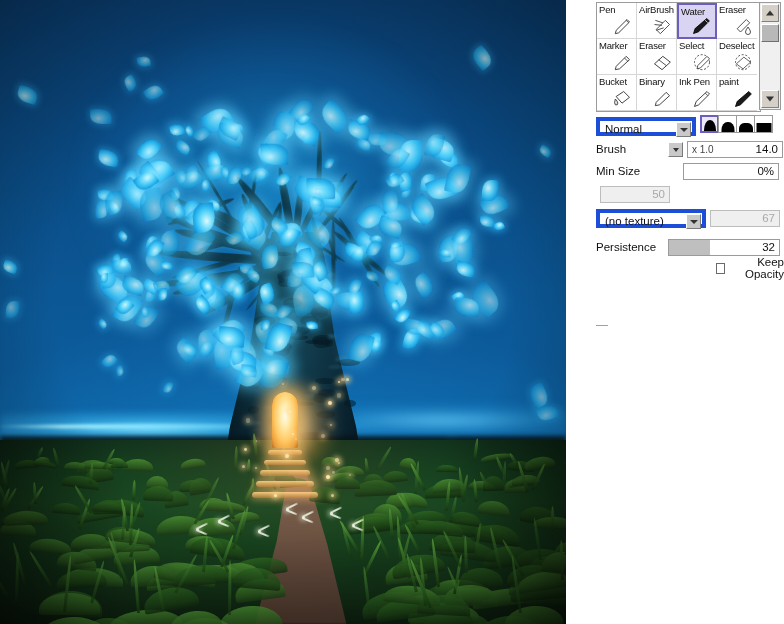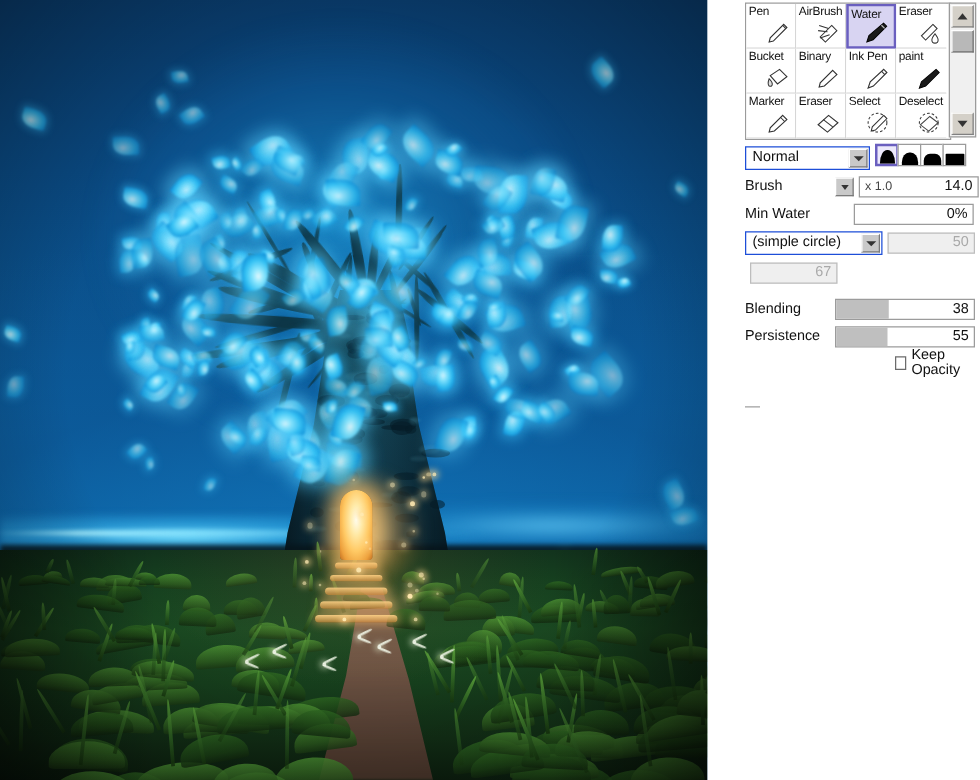--- a/index.html
+++ b/index.html
@@ -131,38 +131,38 @@
   #settings{position:absolute;left:30px;top:115px;width:188px;}
   .row{display:flex;align-items:center;height:20px;margin-bottom:2px;}
   .rlabel{width:72px;font-size:11.5px;color:#111;}
   .field{position:relative;box-sizing:border-box;height:17px;border:1px solid #9b9b9b;background:#fff;}
   .fval{position:absolute;right:4px;top:1px;font-size:11.5px;color:#111;}
   .fmul{position:absolute;left:4px;top:2px;font-size:10px;color:#444;}
   .fbar{position:absolute;left:0;top:0;height:100%;background:#bfbfbf;}
   .field.dis{background:#efefef;border-color:#bdbdbd;}
   .field.dis .fval{color:#a9a9a9;}
   .field.dis .fbar{background:#dcdcdc;}
-  .combo{position:relative;box-sizing:border-box;height:19px;border:1px solid #1d4ed8;background:#fff;}
+  .combo{position:relative;box-sizing:border-box;height:19px;border:4px solid #1d4ed8;background:#fff;}
   .combo-txt{position:absolute;left:5px;top:2px;font-size:11.5px;color:#111;}
   .combo-btn{position:absolute;right:1px;top:1px;width:15px;height:15px;background:#c9c9c9;
       border:1px solid #fff;border-right-color:#7a7a7a;border-bottom-color:#7a7a7a;box-sizing:border-box;}
   .combo-btn::after{content:"";position:absolute;left:50%;top:55%;transform:translate(-50%,-50%);
       border-left:4px solid transparent;border-right:4px solid transparent;border-top:4px solid #333;}
   .mini-btn{width:15px;height:15px;background:#c9c9c9;border:1px solid #fff;
       border-right-color:#7a7a7a;border-bottom-color:#7a7a7a;box-sizing:border-box;position:relative;}
   .mini-btn::after{content:"";position:absolute;left:50%;top:55%;transform:translate(-50%,-50%);
       border-left:3px solid transparent;border-right:3px solid transparent;border-top:4px solid #333;}
 
   #shapes{position:absolute;left:104px;top:0;display:flex;border:0;}
   .shape{width:19px;height:18px;box-sizing:border-box;border:1px solid #9b9b9b;margin-right:-1px;
       background:#fff;position:relative;overflow:hidden;}
   .shape.sel{border:2px solid #6a5fbf;background:#ece9fb;}
   .shape i{position:absolute;left:50%;bottom:0;transform:translateX(-50%);background:#000;display:block;}
 
-  .ckrow{display:flex;align-items:center;height:18px;margin-left:120px;}
+  .ckrow{display:flex;align-items:center;height:18px;margin-left:120px;text-align:right;}
   .ckbox{width:11px;height:11px;border:1px solid #6b6b6b;background:#fff;box-sizing:border-box;margin-right:4px;}
   .cklbl{font-size:11.5px;color:#111;}
   #divider{position:absolute;left:30px;top:325px;width:12px;height:1px;background:#a0a0a0;}
 </style>
 </head>
 <body>
 
 <div id="app">
 
   <div id="canvas-area">
@@ -924,20 +924,50 @@
           <div class="tool-cell">
             <span class="tool-lbl">Eraser</span>
             <svg class="tool-ico" viewBox="0 0 24 24">
               <path d="M16 3 L20 7 L9 18 L5 14 Z" fill="#fff" stroke="#333" stroke-width="1"></path>
               <path d="M18 12 Q21 16 21 18 Q21 21 18 21 Q15 21 15 18 Q15 16 18 12 Z" fill="#fff" stroke="#333" stroke-width="1"></path>
             </svg>
           </div>
         </div>
         <div class="tool-row">
           <div class="tool-cell">
+            <span class="tool-lbl">Marker</span>
+            <svg class="tool-ico" viewBox="0 0 24 24">
+              <path d="M17 4 L21 8 L9 19 L4 20 L5 16 Z" fill="#fff" stroke="#333" stroke-width="1.1"></path>
+              <path d="M15 6 L19 10" stroke="#333" stroke-width="1"></path>
+            </svg>
+          </div>
+          <div class="tool-cell">
+            <span class="tool-lbl">Eraser</span>
+            <svg class="tool-ico" viewBox="0 0 24 24">
+              <path d="M13 4 L22 11 L12 20 L3 13 Z" fill="#fff" stroke="#333" stroke-width="1.1"></path>
+              <path d="M8 8 L17 15" stroke="#333" stroke-width="1"></path>
+            </svg>
+          </div>
+          <div class="tool-cell">
+            <span class="tool-lbl">Select</span>
+            <svg class="tool-ico" viewBox="0 0 24 24">
+              <circle cx="12" cy="11" r="9" fill="none" stroke="#333" stroke-width="1" stroke-dasharray="2.5,2"></circle>
+              <path d="M18 4 L21 7 L10 18 L6 19 L7 15 Z" fill="#fff" stroke="#333" stroke-width="1"></path>
+            </svg>
+          </div>
+          <div class="tool-cell">
+            <span class="tool-lbl">Deselect</span>
+            <svg class="tool-ico" viewBox="0 0 24 24">
+              <circle cx="12" cy="11" r="9" fill="none" stroke="#333" stroke-width="1" stroke-dasharray="2.5,2"></circle>
+              <path d="M13 5 L21 11 L12 19 L4 13 Z" fill="#fff" stroke="#444" stroke-width="1"></path>
+            </svg>
+          </div>
+        </div>
+        <div class="tool-row">
+          <div class="tool-cell">
             <span class="tool-lbl">Bucket</span>
             <svg class="tool-ico" viewBox="0 0 24 24">
               <path d="M5 9 L14 3 L21 10 L12 17 Z" fill="#fff" stroke="#333" stroke-width="1.1"></path>
               <path d="M4 12 Q2 17 4 19 Q7 20 7 17 Q7 15 4 12 Z" fill="#ddd" stroke="#333" stroke-width="1"></path>
             </svg>
           </div>
           <div class="tool-cell">
             <span class="tool-lbl">Binary</span>
             <svg class="tool-ico" viewBox="0 0 24 24">
               <path d="M17 4 L21 8 L9 19 L4 20 L5 16 Z" fill="#fff" stroke="#333" stroke-width="1.1"></path>
@@ -947,50 +977,20 @@
             <span class="tool-lbl">Ink Pen</span>
             <svg class="tool-ico" viewBox="0 0 24 24">
               <path d="M18 3 L21 6 L8 19 L3 21 L5 15 Z" fill="#fff" stroke="#333" stroke-width="1.1"></path>
               <path d="M16 5 L19 8" stroke="#333" stroke-width="1"></path>
             </svg>
           </div>
           <div class="tool-cell">
             <span class="tool-lbl">paint</span>
             <svg class="tool-ico" viewBox="0 0 24 24">
               <path d="M19 3 L22 6 L9 19 L3 21 L5 15 Z" fill="#1a1a1a" stroke="#000" stroke-width="1"></path>
-            </svg>
-          </div>
-        </div>
-        <div class="tool-row">
-          <div class="tool-cell">
-            <span class="tool-lbl">Marker</span>
-            <svg class="tool-ico" viewBox="0 0 24 24">
-              <path d="M17 4 L21 8 L9 19 L4 20 L5 16 Z" fill="#fff" stroke="#333" stroke-width="1.1"></path>
-              <path d="M15 6 L19 10" stroke="#333" stroke-width="1"></path>
-            </svg>
-          </div>
-          <div class="tool-cell">
-            <span class="tool-lbl">Eraser</span>
-            <svg class="tool-ico" viewBox="0 0 24 24">
-              <path d="M13 4 L22 11 L12 20 L3 13 Z" fill="#fff" stroke="#333" stroke-width="1.1"></path>
-              <path d="M8 8 L17 15" stroke="#333" stroke-width="1"></path>
-            </svg>
-          </div>
-          <div class="tool-cell">
-            <span class="tool-lbl">Select</span>
-            <svg class="tool-ico" viewBox="0 0 24 24">
-              <circle cx="12" cy="11" r="9" fill="none" stroke="#333" stroke-width="1" stroke-dasharray="2.5,2"></circle>
-              <path d="M18 4 L21 7 L10 18 L6 19 L7 15 Z" fill="#fff" stroke="#333" stroke-width="1"></path>
-            </svg>
-          </div>
-          <div class="tool-cell">
-            <span class="tool-lbl">Deselect</span>
-            <svg class="tool-ico" viewBox="0 0 24 24">
-              <circle cx="12" cy="11" r="9" fill="none" stroke="#333" stroke-width="1" stroke-dasharray="2.5,2"></circle>
-              <path d="M13 5 L21 11 L12 19 L4 13 Z" fill="#fff" stroke="#444" stroke-width="1"></path>
             </svg>
           </div>
         </div>
         <div class="tool-row" style="height: 14px;">
           <div class="tool-cell" style="height: 14px;">
             <span class="tool-lbl" style="top: 0px; color: rgb(136, 136, 136);">&nbsp;</span>
           </div>
           <div class="tool-cell" style="height: 14px;">
             <span class="tool-lbl" style="top: 0px; color: rgb(136, 136, 136);">&nbsp;</span>
           </div>
@@ -1038,62 +1038,55 @@
       <div class="row">
         <span class="rlabel">Brush</span>
         <span class="mini-btn"></span>
         <div class="field" style="width:96px;margin-left:4px;">
           <span class="fmul">x 1.0</span>
           <span class="fval">14.0</span>
         </div>
       </div>
 
       <div class="row">
-        <span class="rlabel">Min Water</span>
+        <span class="rlabel">Min Size</span>
         <div class="field" style="width:96px;margin-left:15px;">
           <span class="fbar" style="width:0%"></span>
           <span class="fval">0%</span>
         </div>
       </div>
 
 
       <div class="row" style="height:22px;">
-        <div class="combo" style="width:110px;">
-          <span class="combo-txt">(simple circle)</span>
-          <span class="combo-btn"></span>
-        </div>
         <div class="field dis" style="width:70px;margin-left:4px;">
           <span class="fbar" style="width:0%"></span>
           <span class="fval">50</span>
         </div>
       </div>
 
       <div class="row" style="height:22px;">
+        <div class="combo" style="width:110px;">
+          <span class="combo-txt">(no texture)</span>
+          <span class="combo-btn"></span>
+        </div>
         <div class="field dis" style="width:70px;margin-left:4px;">
           <span class="fbar" style="width:0%"></span>
           <span class="fval">67</span>
         </div>
       </div>
 
       <div style="height:6px"></div>
 
-      <div class="row">
-        <span class="rlabel">Blending</span>
-        <div class="field" style="width:112px;">
-          <span class="fbar" style="width:38%"></span>
-          <span class="fval">38</span>
-        </div>
-      </div>
 
 
       <div class="row">
         <span class="rlabel">Persistence</span>
         <div class="field" style="width:112px;">
           <span class="fbar" style="width:37%"></span>
-          <span class="fval">55</span>
+          <span class="fval">32</span>
         </div>
       </div>
 
       <div class="ckrow">
         <span class="ckbox"></span>
         <span class="cklbl">Keep Opacity</span>
       </div>
     </div>
     <div id="divider"></div>
 

